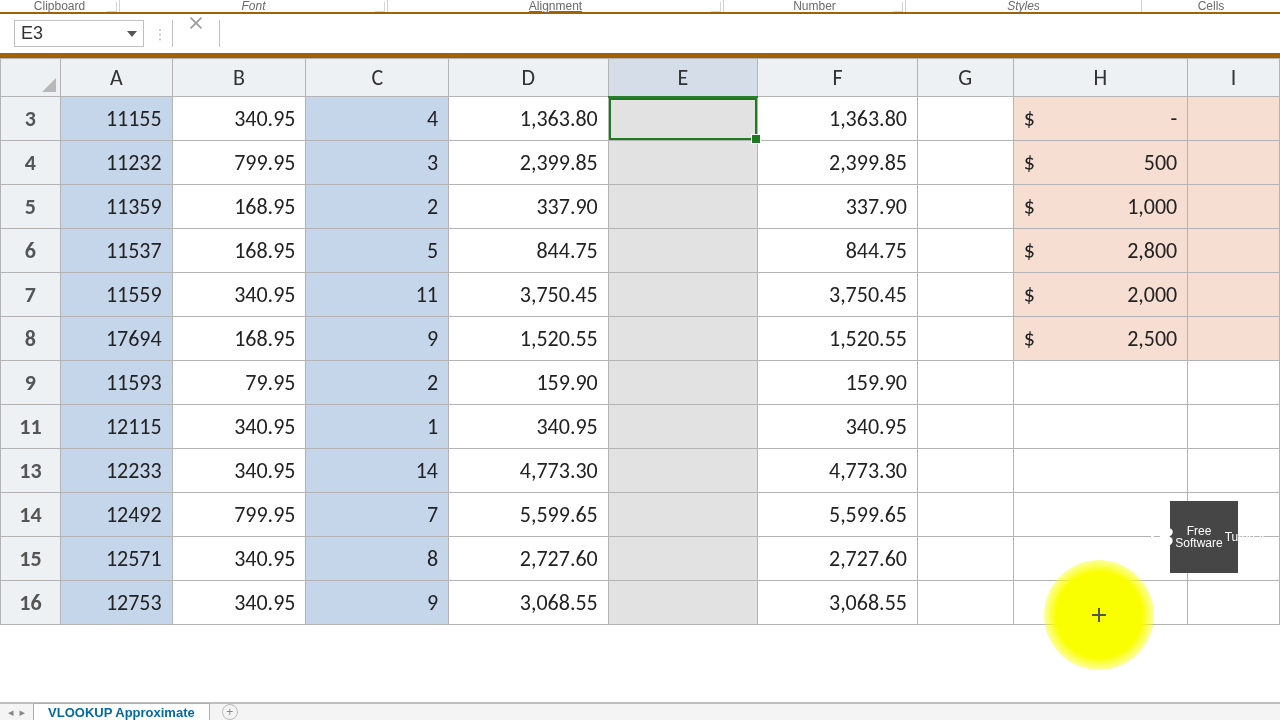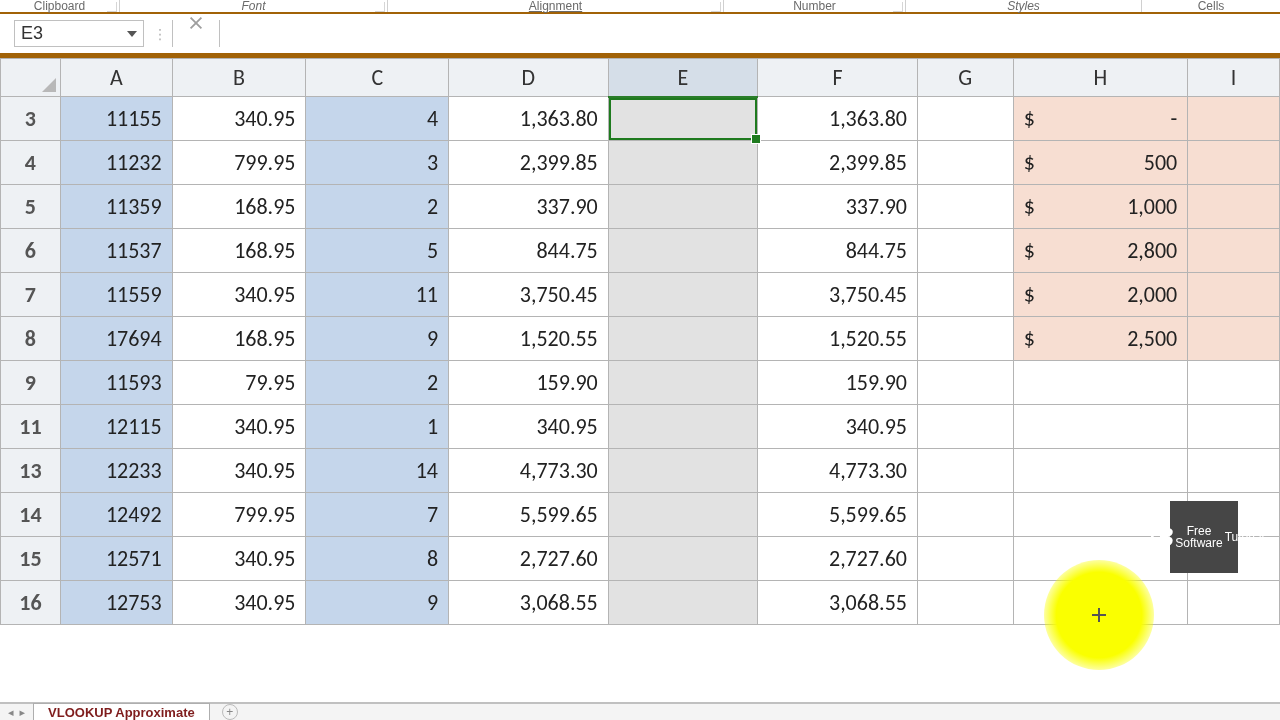--- a/index.html
+++ b/index.html
@@ -162,21 +162,21 @@
 
   
   .tabstrip{
     position:absolute;left:0;right:0;bottom:0;height:18px;border-top:2px solid #c0c0c0;
     background:#f4f4f4;display:flex;align-items:center;font-size:13px;
   }
   .tabstrip .nav{display:flex;gap:6px;padding:0 8px;color:#888;}
   .tabstrip .nav span{font-size:11px;}
   .tabstrip .tabs{display:flex;align-items:flex-end;height:100%;}
   .tabstrip .tab{
-    background:#fff;border:1px solid #aeaeae;border-bottom:none;padding:0 14px;color:#7f1d1d;font-weight:bold;
+    background:#fff;border:1px solid #aeaeae;border-bottom:none;padding:0 14px;color:#0369a1;font-weight:bold;
     height:18px;display:flex;align-items:center;position:relative;top:1px;
   }
   .tabstrip .plus{margin-left:12px;color:#888;border:1px solid #bbb;border-radius:50%;width:16px;height:16px;display:flex;align-items:center;justify-content:center;font-size:12px;}
 </style>
 </head>
 <body>
 
 <div class="ribbon-groups">
   <div class="ribbon-group rg-clip">
       <span>Clipboard</span>

